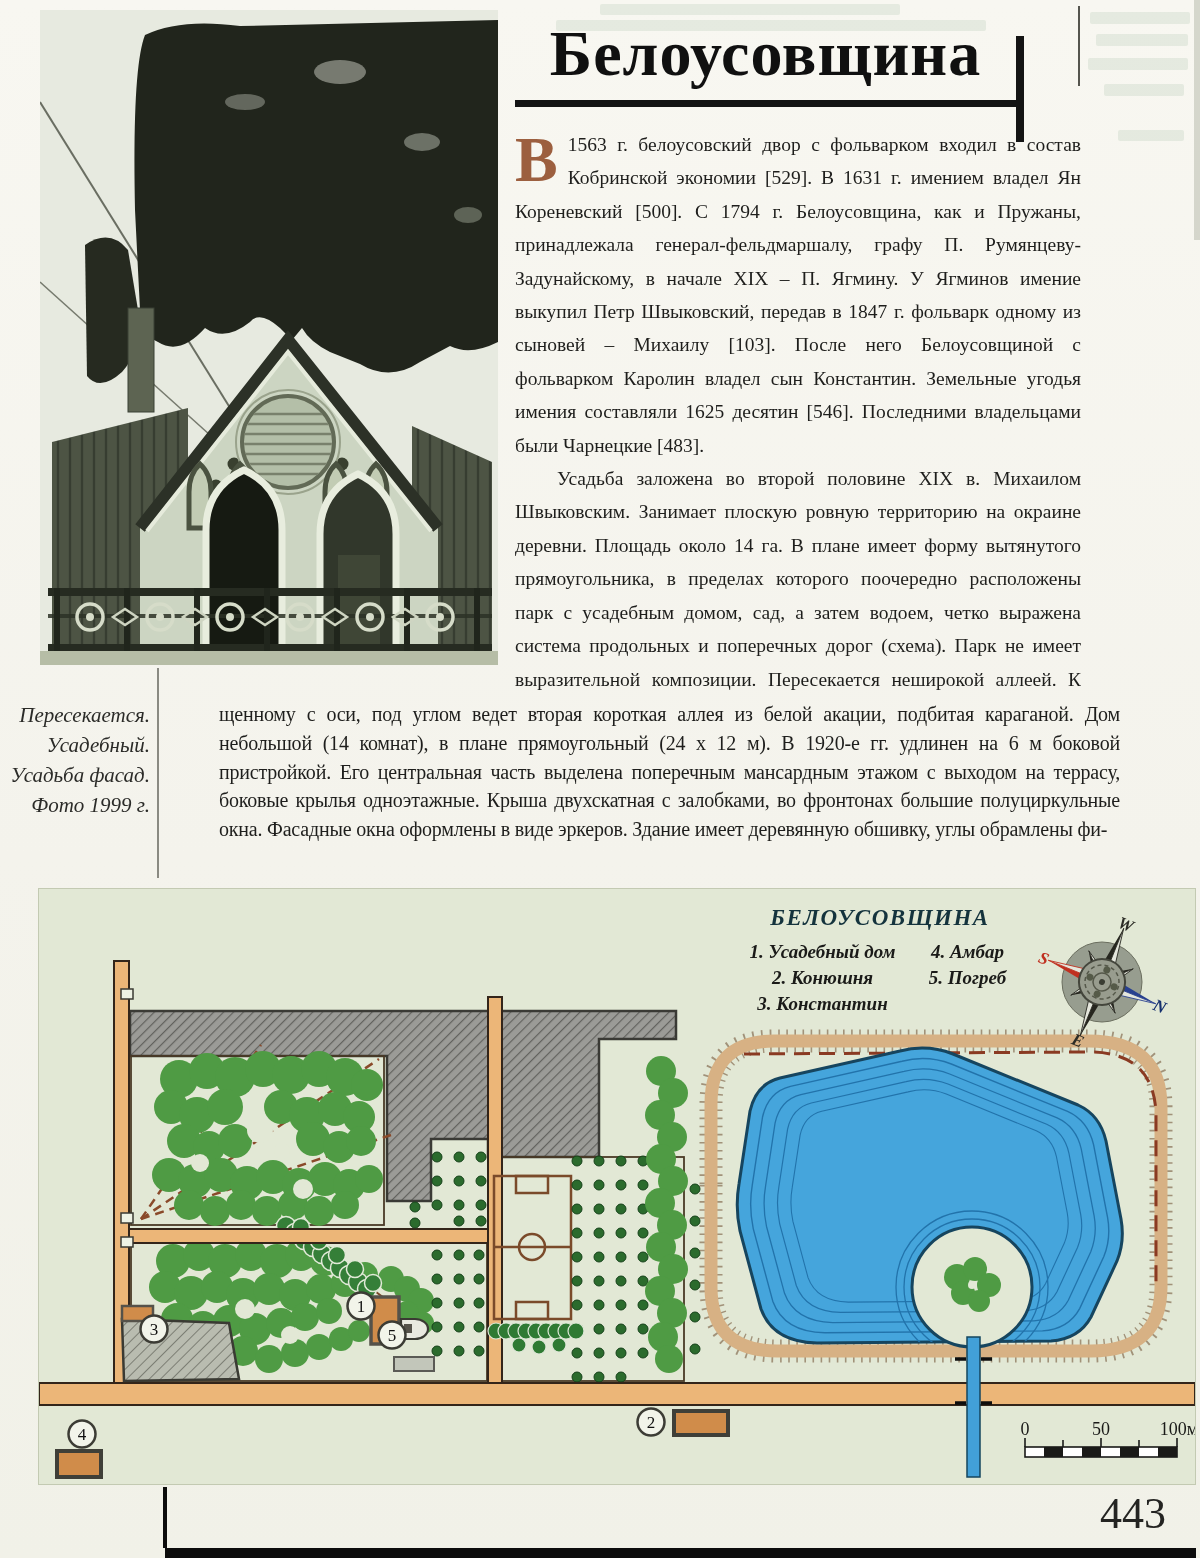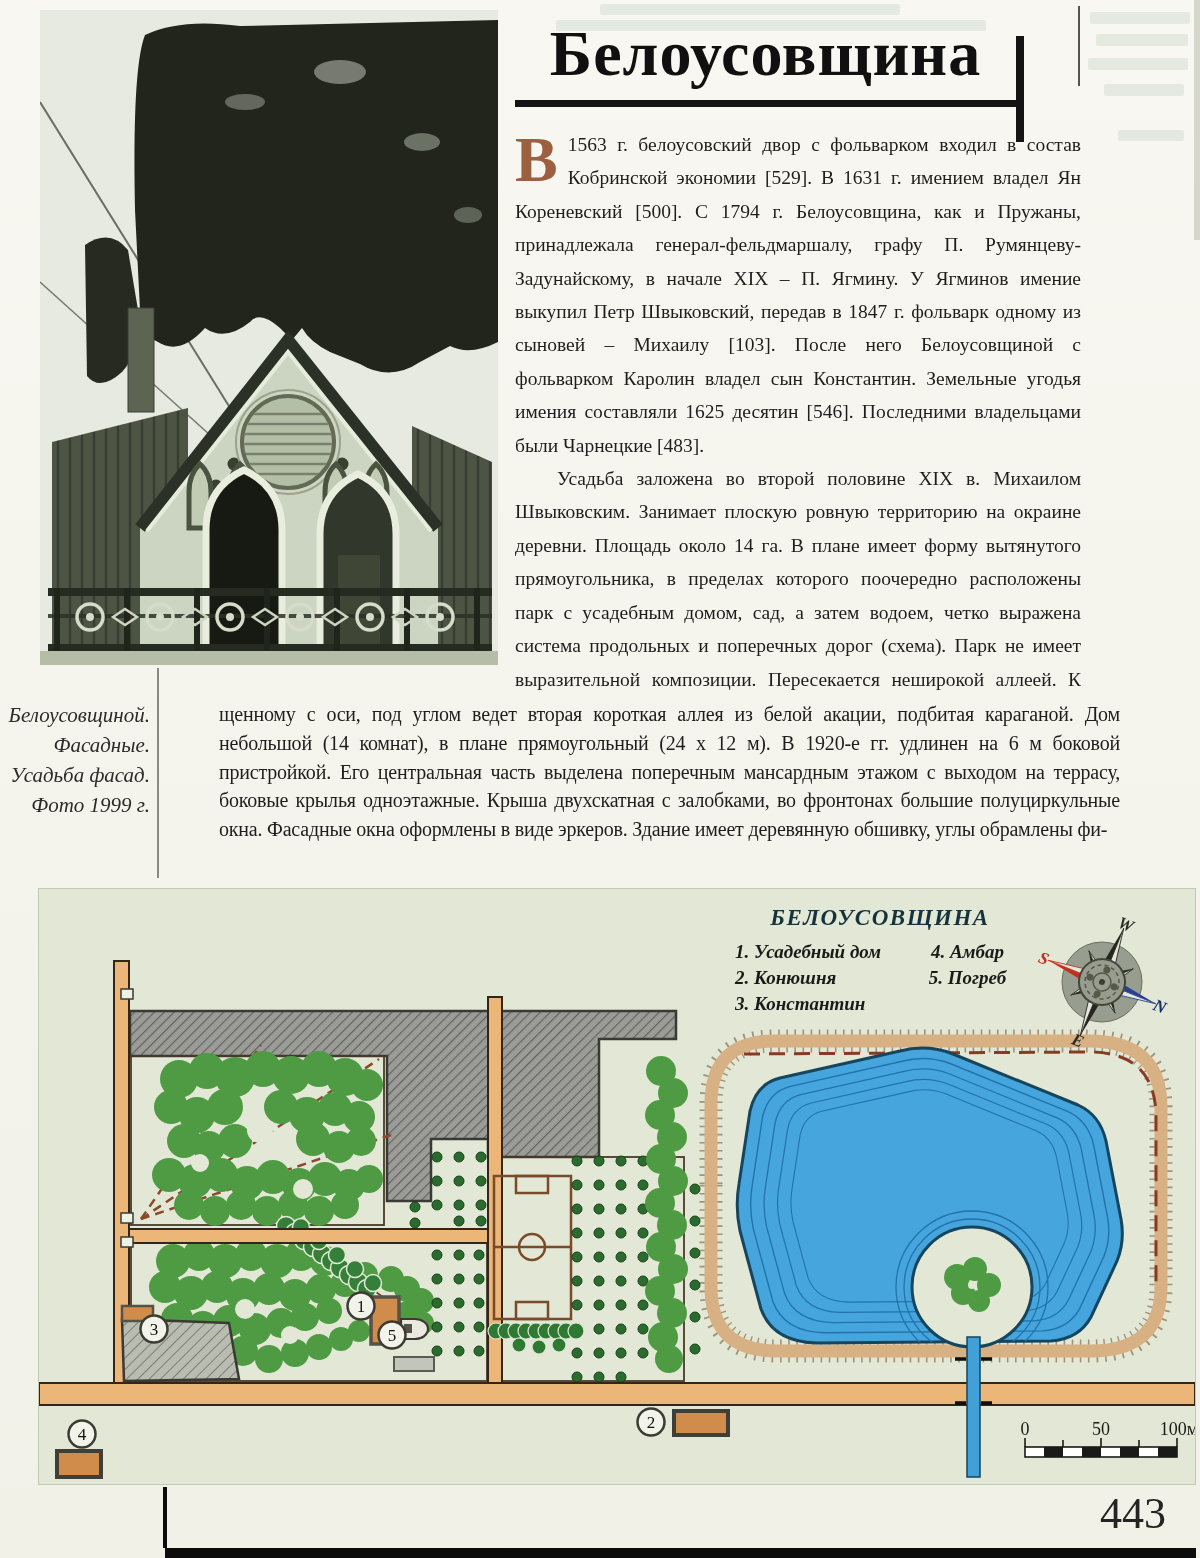--- a/index.html
+++ b/index.html
@@ -30,21 +30,21 @@
   .wide-text{position:absolute;left:182px;top:700px;width:901px;max-height:176px;overflow:hidden;
              font-size:20px;line-height:28.8px;text-align:justify;letter-spacing:-0.2px;margin-left:37px;}
   
   .map-panel{position:absolute;left:38px;top:888px;width:1158px;height:597px;
              background:#e2e8d5;border:1px solid #c3cab2;box-sizing:border-box;}
   .map-panel svg{position:absolute;left:0;top:0;}
   .map-legend{position:absolute;left:696px;top:16px;width:290px;color:#1a1a18;}
   .legend-title{font-size:23px;font-weight:bold;font-style:italic;letter-spacing:1.5px;
                 color:#14333d;text-align:center;margin-bottom:8px;}
   .legend-cols{display:flex;}
-  .legend-col1{width:175px;}
+  .legend-col1{width:175px;text-align:center;}
   .legend-col2{width:115px;text-align:center;}
   .legend-item{font-size:19px;line-height:26px;font-style:italic;font-weight:600;white-space:nowrap;}
   
   .pagenum{position:absolute;left:1063px;top:1488px;width:140px;text-align:center;
            font-size:44px;color:#242422;}
   .corner-mark{position:absolute;left:163px;top:1487px;width:4px;height:61px;background:#0c0c0c;}
   .bottom-bar{position:absolute;left:165px;top:1548px;width:1031px;height:10px;background:#0c0c0c;}
   .right-edge{position:absolute;left:1194px;top:0;width:6px;height:240px;background:rgba(170,175,160,.45);}
 </style>
 </head>
@@ -162,22 +162,22 @@
           <path d="M213 607 L225 599 L237 607 L225 615 Z"></path>
             <path d="M283 607 L295 599 L307 607 L295 615 Z"></path>
           <path d="M353 607 L365 599 L377 607 L365 615 Z"></path>
         </g>
       </g>
       <rect x="0" y="641" width="458" height="14" fill="#b6bda6"></rect>
     </svg>
   </figure>
 
   <div class="caption">
-    <div>Белоусовщиной.</div>
-    <div>Фасадные.</div>
+    <div>Пересекается.</div>
+    <div>Усадебный.</div>
     <div>Усадьба фасад.</div>
     <div>Фото 1999 г.</div>
   </div>
   <div class="caption-rule"></div>
 
   <header class="title-block">
     <h1>Белоусовщина</h1>
   </header>
   <div class="title-underline"></div>
   <div class="title-sidebar"></div>

